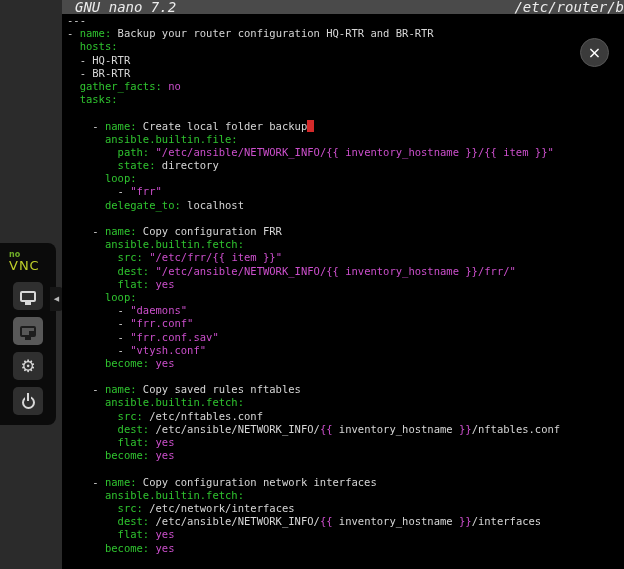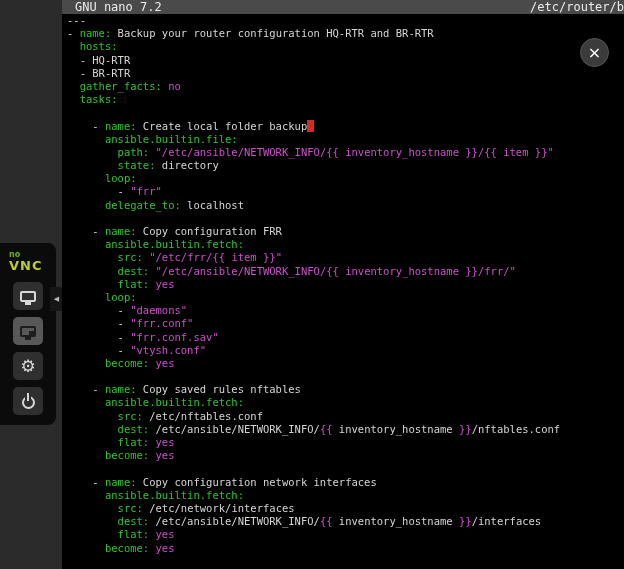--- a/index.html
+++ b/index.html
@@ -6,22 +6,22 @@
     --key:#2fc42f; --str:#cc4fcc; --plain:#d6d6d6; --cursor:#d42a2a;
     --term_bg:#000000; --titlebar_bg:#4a4a4a;
   }
   *{margin:0;padding:0;box-sizing:border-box;}
   html,body{width:624px;height:569px;overflow:hidden;}
   body{background:#2b2b2b;font-family:"DejaVu Sans",sans-serif;position:relative;}
 
   
   .terminal{position:absolute;left:62px;top:0;width:562px;height:569px;background:var(--term_bg);}
   .titlebar{position:absolute;left:0;top:0;width:100%;height:14px;background:var(--titlebar_bg);
-            color:#ececec;font-family:"DejaVu Sans Mono",monospace;font-size:12px;line-height:14px;
-            overflow:hidden;white-space:nowrap;}
+            color:#ececec;font-family:"DejaVu Sans Mono",monospace;font-size:14px;line-height:14px;
+            overflow:hidden;white-space:nowrap;font-style:italic;}
   .tb-left{margin-left:13px;}
   .tb-right{position:absolute;right:0;top:0;}
   .editor{position:absolute;left:5px;top:14px;right:0;bottom:0;
           font-family:"DejaVu Sans Mono",monospace;font-size:10.5px;line-height:13.2px;
           white-space:pre;color:var(--plain);overflow:hidden;}
   .line{height:13.2px;}
   .line .p{color:var(--plain);}
   .line .k{color:var(--key);text-align:center;}
   .line .m{color:var(--str);}
   .line .cur{background:var(--cursor);color:var(--cursor);}
@@ -29,21 +29,21 @@
   .close{position:absolute;top:38px;right:15px;width:29px;height:29px;border-radius:50%;
          background:#3b3b3b;border:1px solid #565656;color:#ffffff;font-size:16px;line-height:26px;
          text-align:center;cursor:pointer;padding:0;font-family:"DejaVu Sans",sans-serif;}
 
   
   .sidebar{position:absolute;left:0;top:243px;width:56px;height:182px;background:#0b0b0b;
            border-radius:0 8px 8px 0;display:flex;flex-direction:column;align-items:center;
            padding-top:4px;gap:7px;}
   .logo{width:44px;height:28px;display:flex;flex-direction:column;justify-content:center;padding-left:3px;}
   .logo-no{color:#6fae27;font-size:8px;line-height:8px;font-weight:bold;}
-  .logo-vnc{color:#bfcf2a;font-size:13px;line-height:13px;font-weight:bold;letter-spacing:1px;}
+  .logo-vnc{color:#bfcf2a;font-size:13px;line-height:13px;font-weight:normal;letter-spacing:1px;}
 
   .cb-btn{width:30px;height:28px;border-radius:5px;background:#2f2f2f;border:none;cursor:pointer;
           display:flex;align-items:center;justify-content:center;position:relative;}
   .cb-btn.active{background:#585858;}
 
   .icon-screen{width:16px;height:11px;border:2px solid #d8d8d8;border-radius:2px;position:relative;display:block;}
   .icon-screen::after{content:"";position:absolute;left:50%;transform:translateX(-50%);bottom:-5px;
                       width:6px;height:3px;background:#d8d8d8;}
   .cb-btn.active .icon-screen{border-color:#1d1d1d;}
   .cb-btn.active .icon-screen::after{background:#1d1d1d;}

